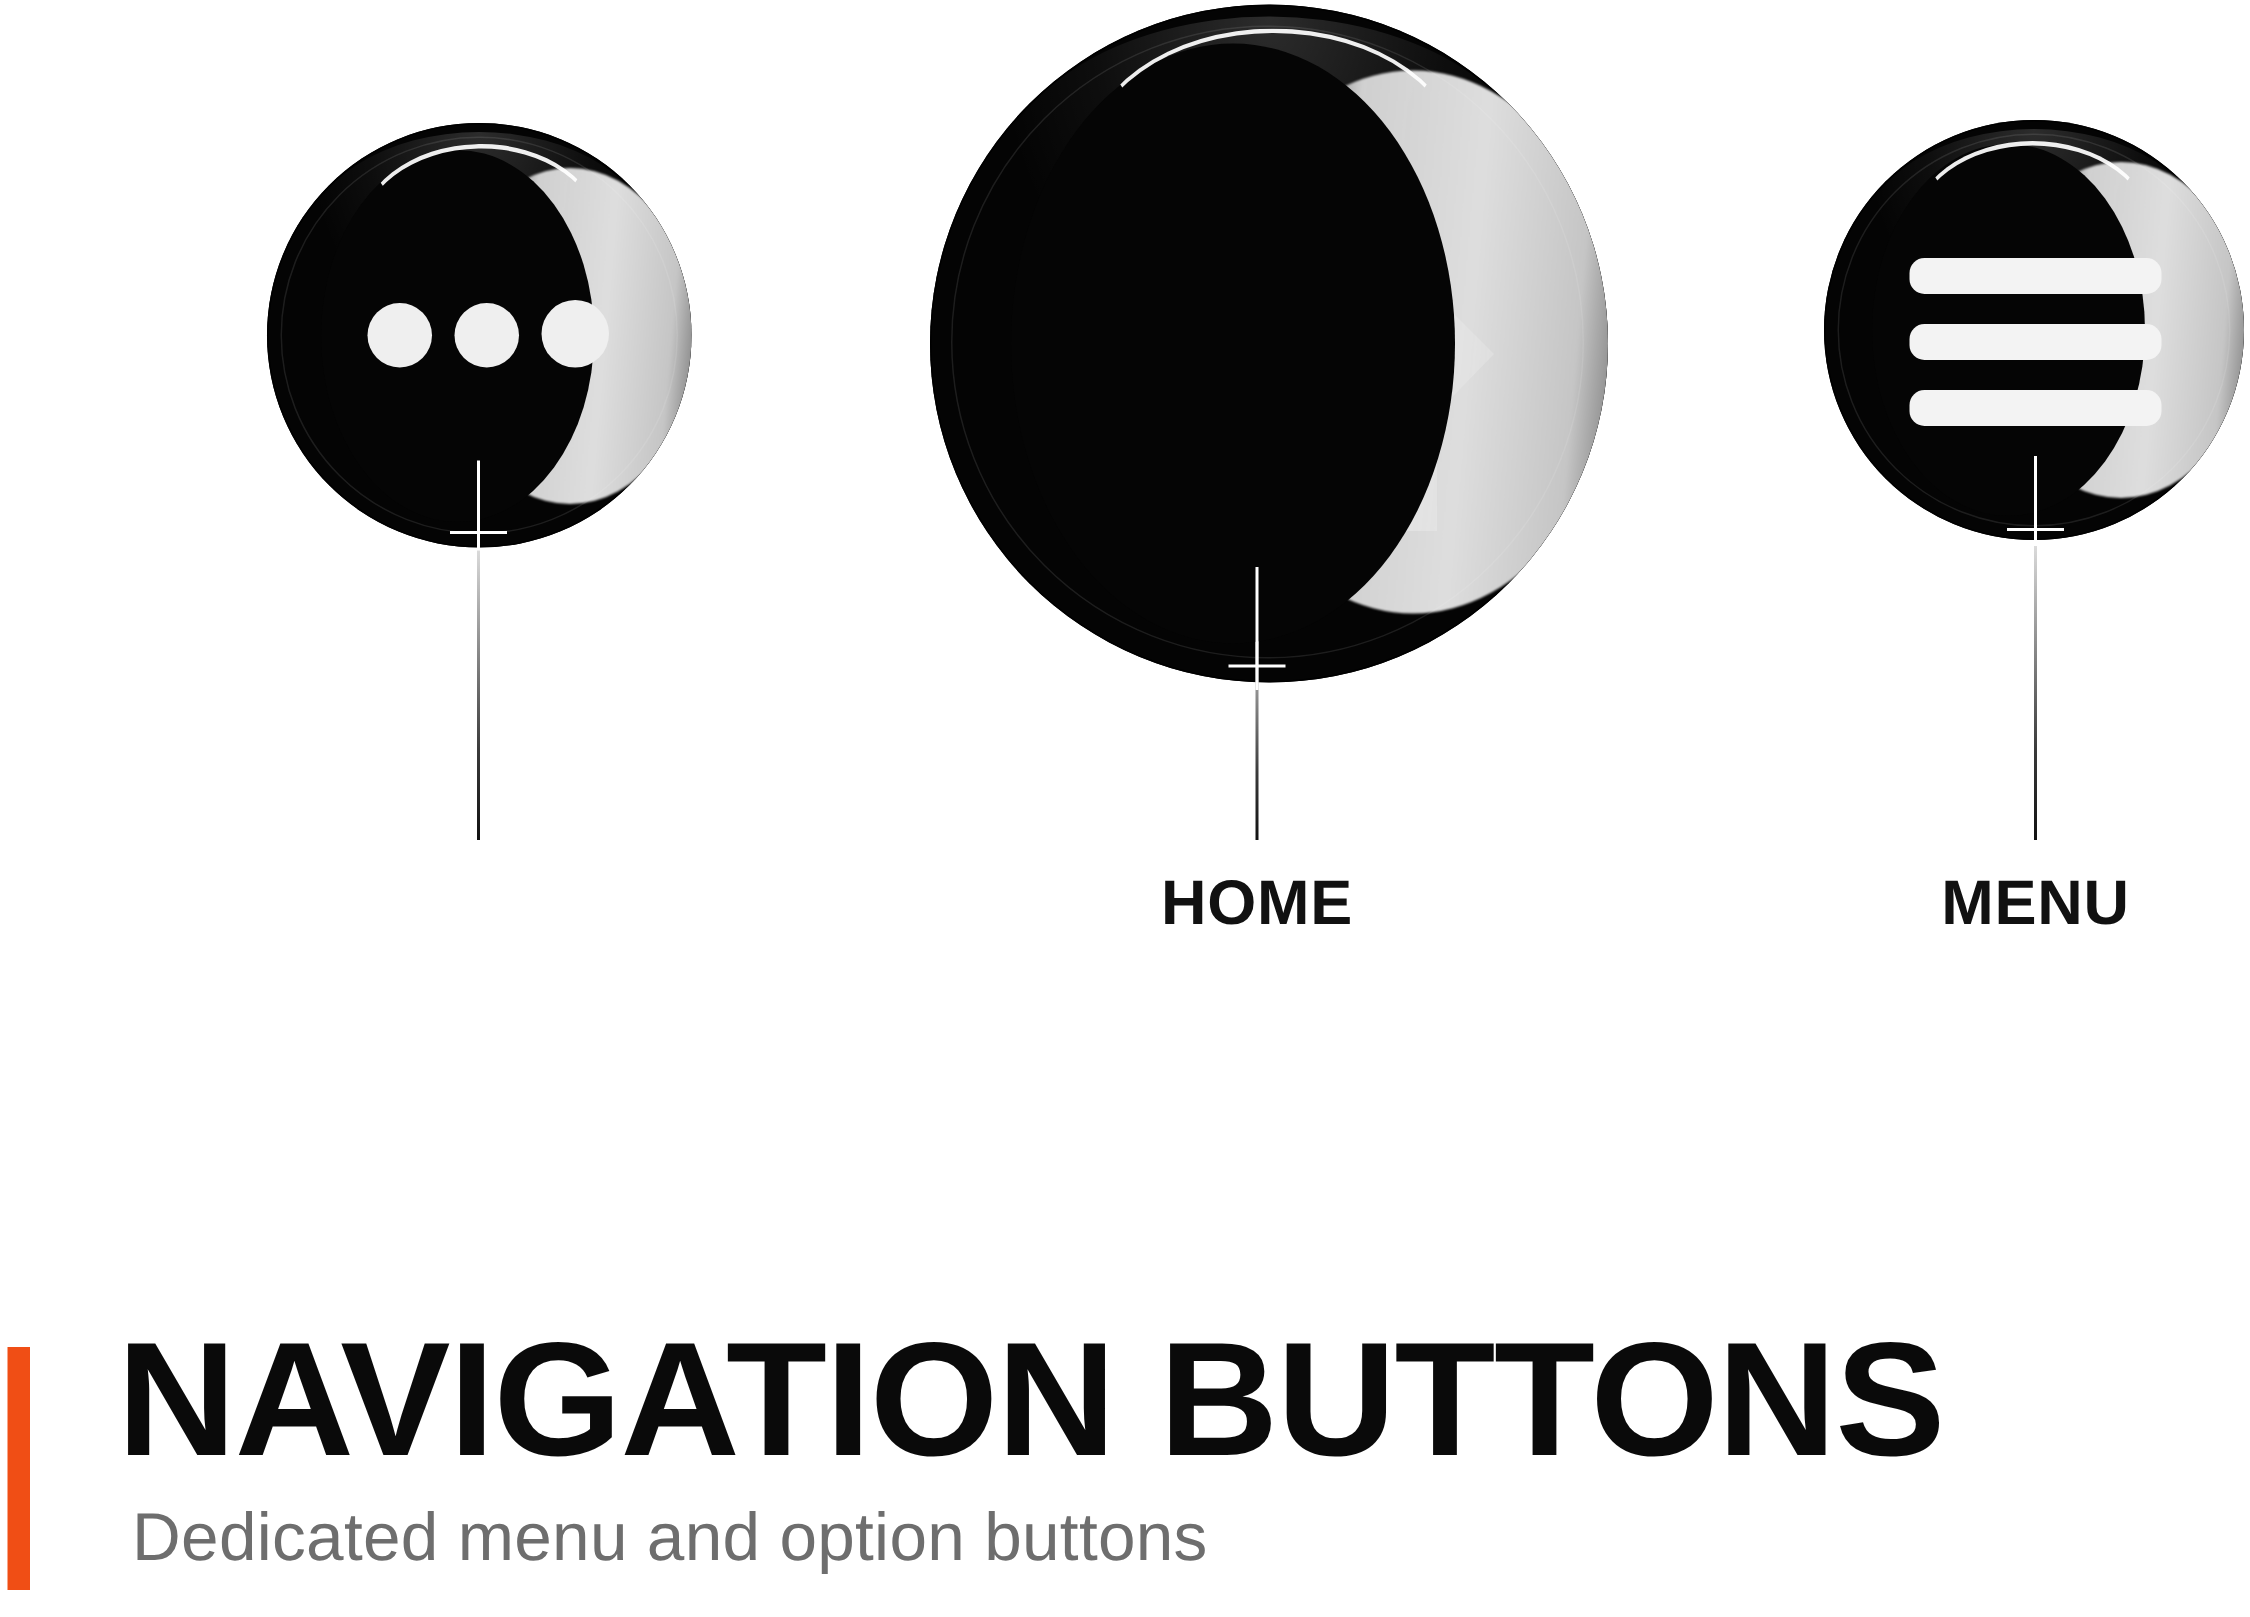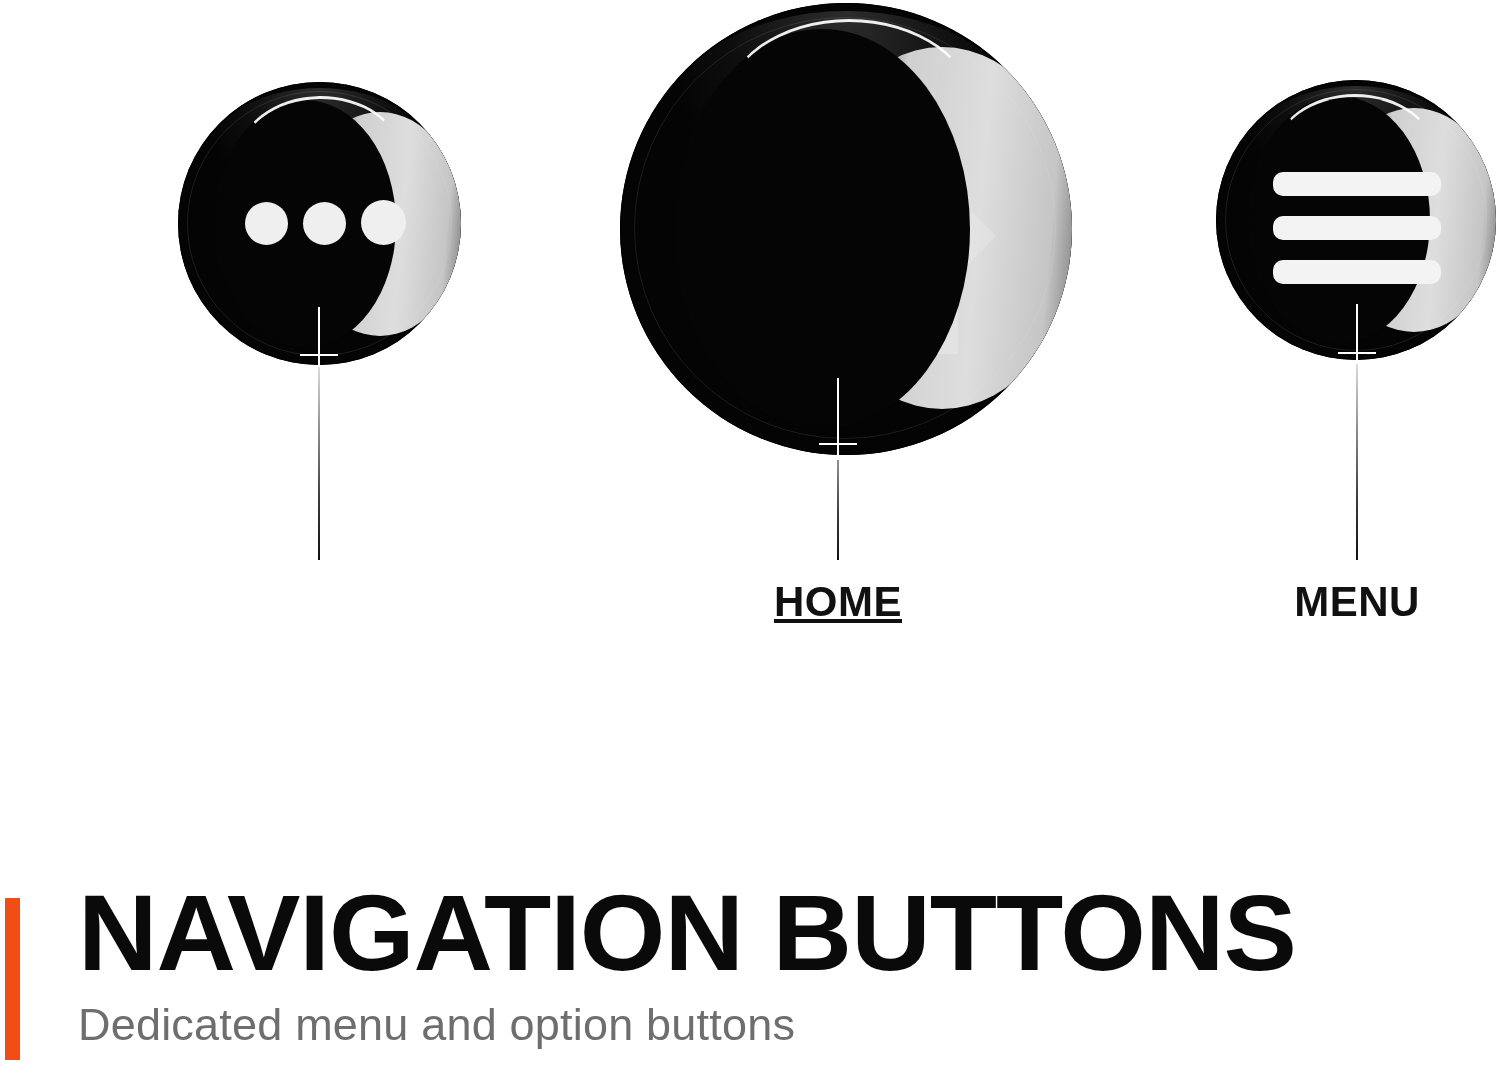--- a/index.html
+++ b/index.html
@@ -164,21 +164,21 @@
     font-size: 108px;
     line-height: 108px;
     letter-spacing: -1px;
     color: #0a0a0a;
     white-space: nowrap;
     transform: scaleX(1.02);
     transform-origin: left center;
   }
   .footer-sub {
     position: absolute;
-    left: 78px;
+    left: 88px;
     top: 1000px;
     font-family: "Liberation Sans", sans-serif;
     font-weight: 400;
     font-size: 45px;
     line-height: 50px;
     letter-spacing: 0.2px;
     color: #6e6e6e;
     white-space: nowrap;
   }
 </style>
@@ -222,21 +222,21 @@
 
       <rect x="200" y="30" width="40" height="88" fill="#f3f3f3"></rect>
 
       <path d="M 42 154 L 150 46 L 258 154 L 258 266 L 178 266 L 178 176 L 122 176 L 122 266 L 42 266 Z" fill="#f3f3f3"></path>
     </svg>
   </div>
 
   <div class="leader-white" style="left:837px; top:378px; height:82px;"></div>
   <div class="tick" style="left:819px; top:443px; width:38px;"></div>
 
-  <div class="caption" style="left:838px; top:578px;text-decoration:underline;">HOME</div>
+  <div class="caption" style="left:838px; top:578px;">HOME</div>
 
   <div class="leader-dark" style="left:1356px; top:344px; height:216px;"></div>
 
   <div class="btn" style="left:1216px; top:80px; width:280px; height:280px;">
     <div class="gloss-arc-soft" style="left:26px; top:6px; width:228px; height:148px;"></div>
     <div class="gloss-crescent" style="left:112px; top:28px; width:172px; height:224px;"></div>
     <div class="crescent-mask" style="left:32px; top:16px; width:182px; height:248px;"></div>
     <div class="gloss-innerring" style="left:9px; top:9px; width:260px; height:260px;"></div>
     <div class="gloss-arc" style="left:58px; top:14px; width:158px; height:118px;"></div>
 

